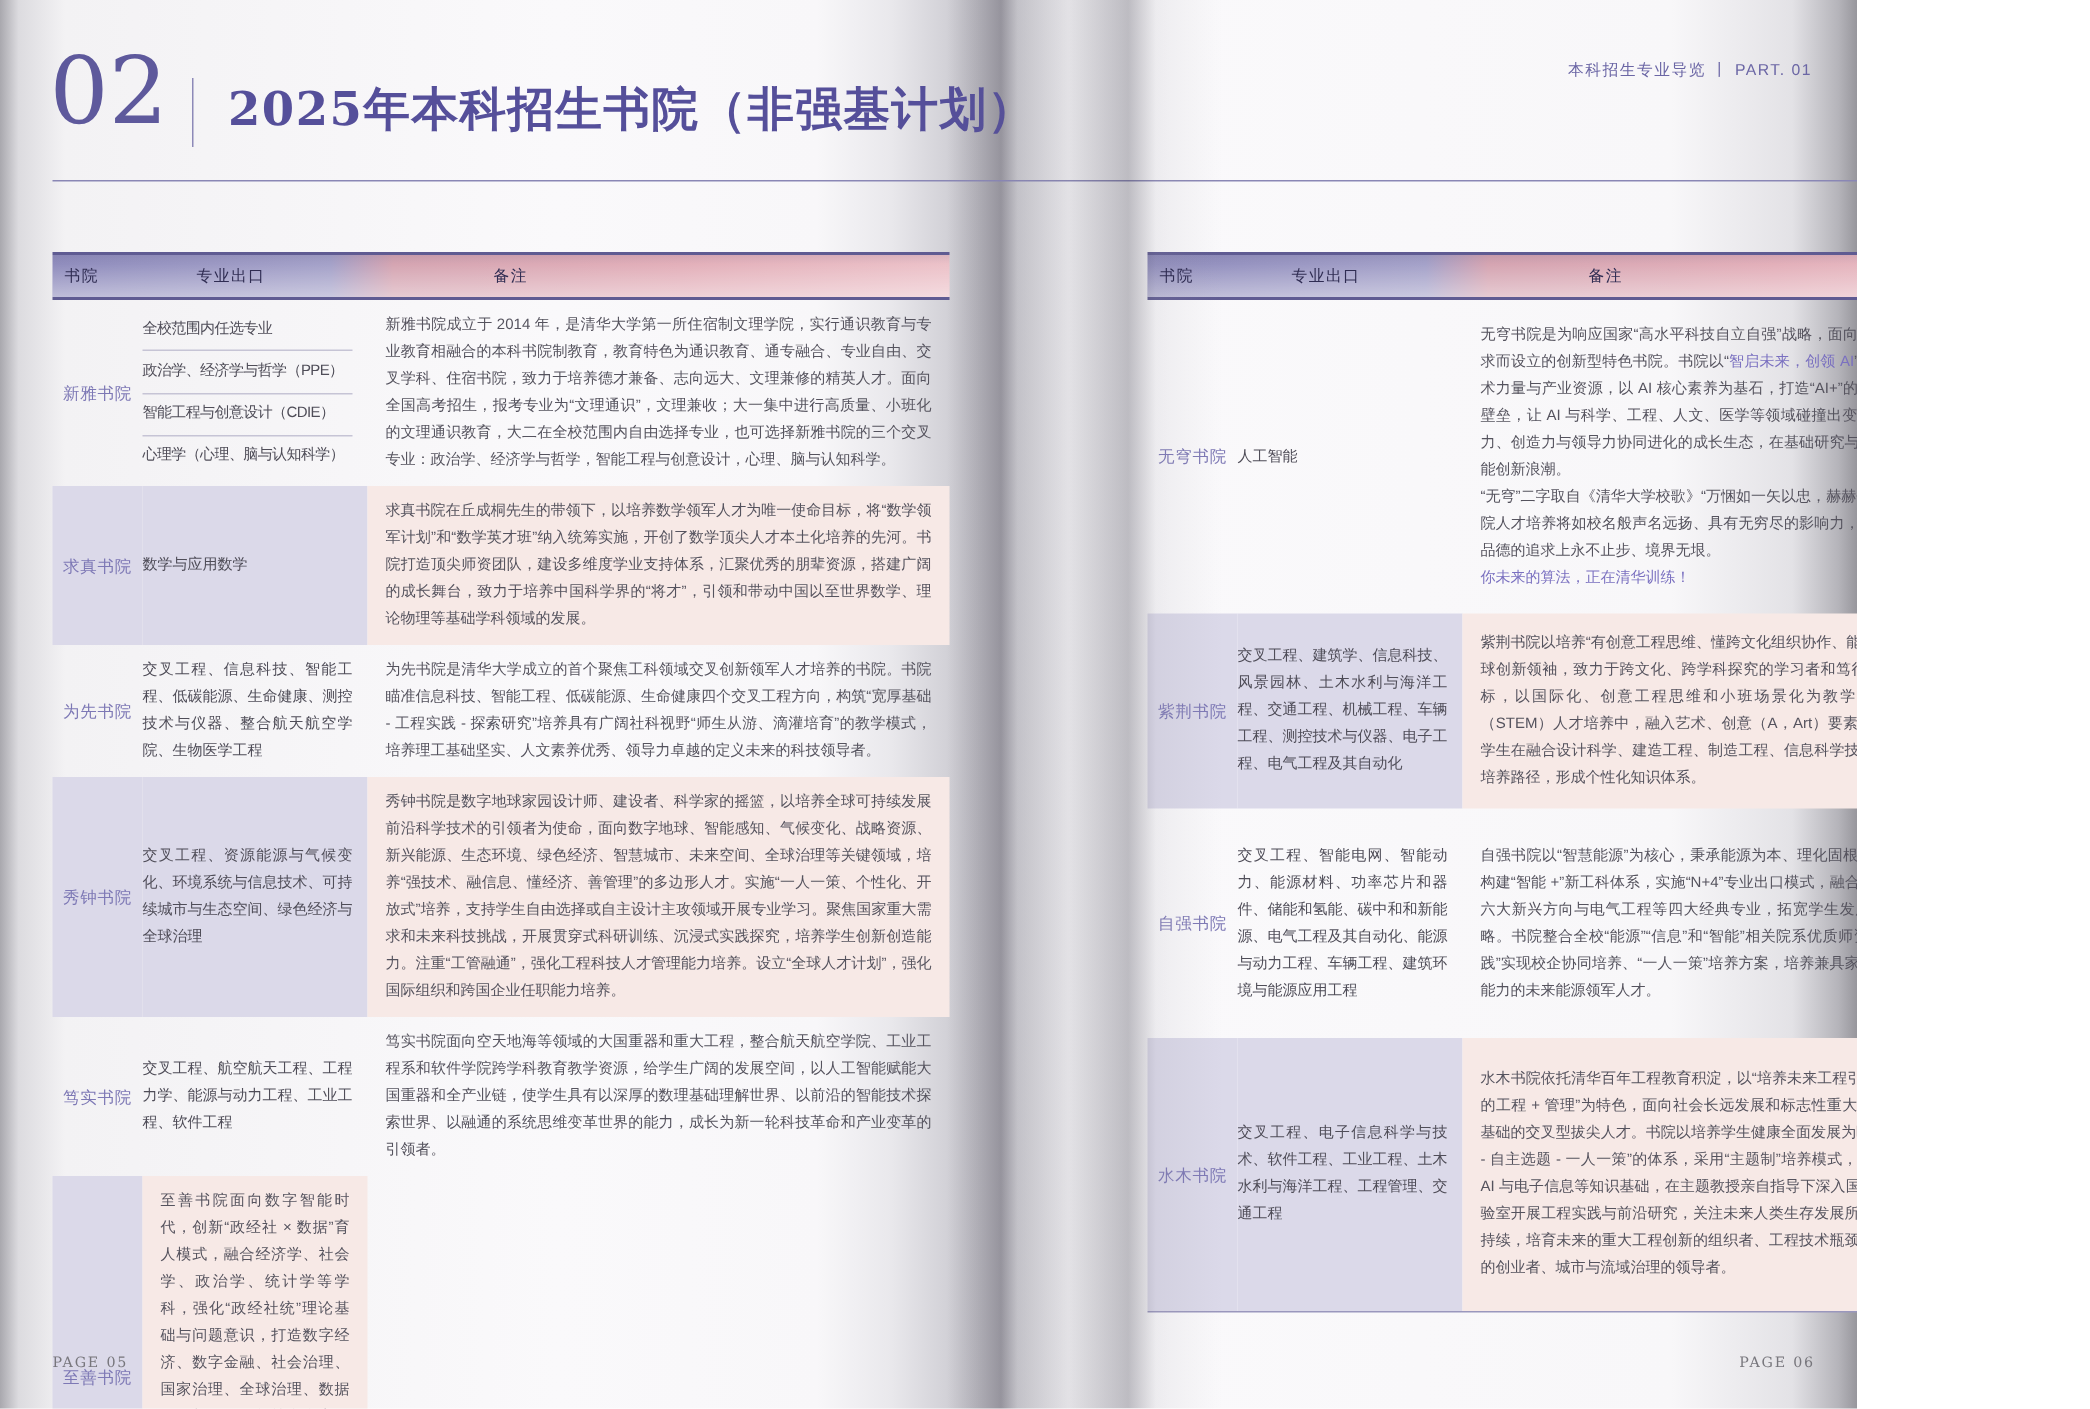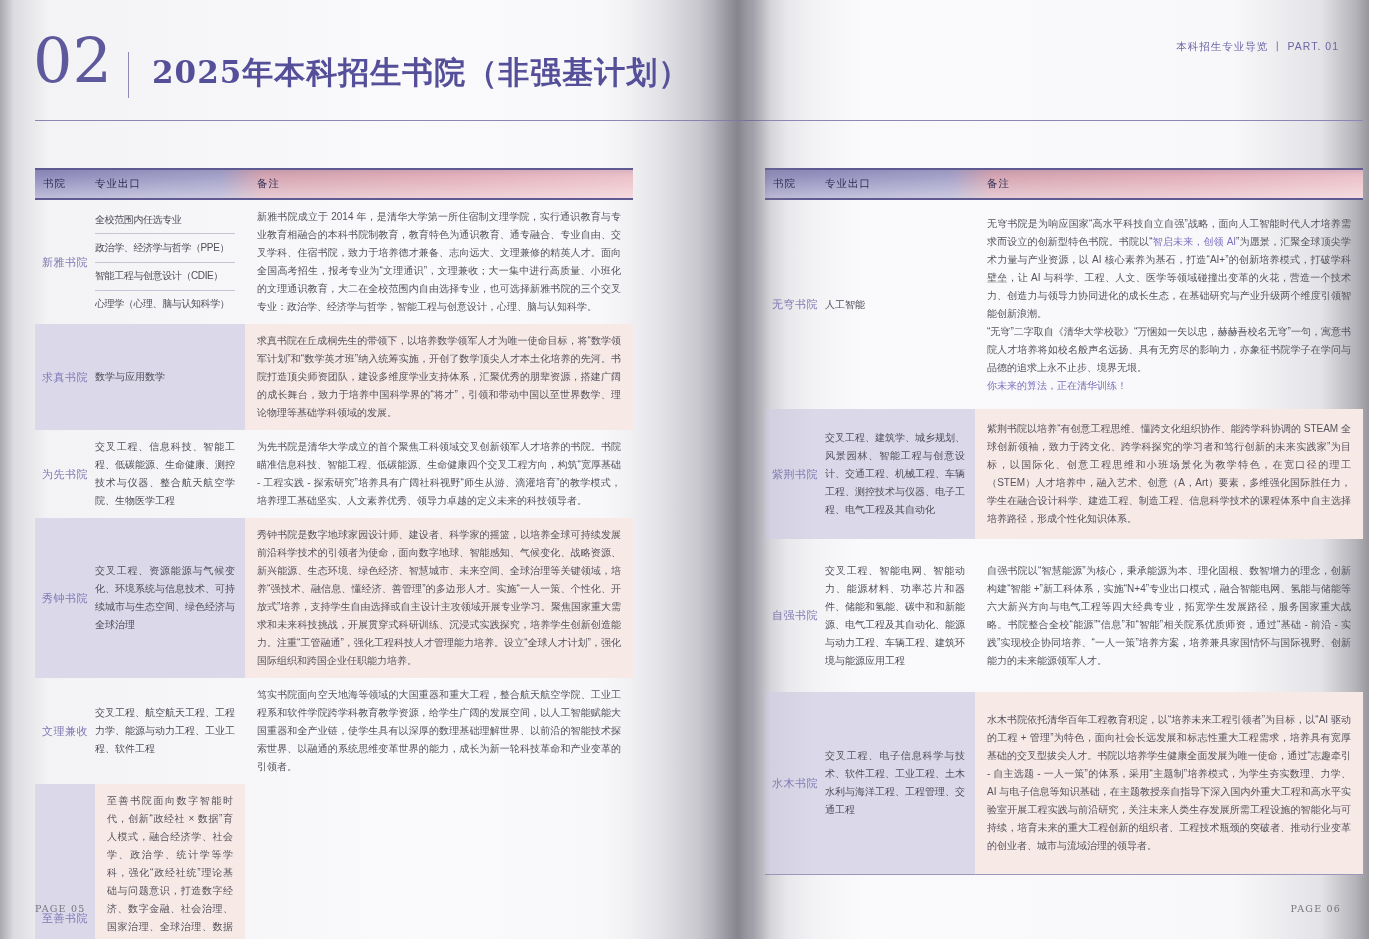--- a/index.html
+++ b/index.html
@@ -1,18 +1,18 @@
 <!DOCTYPE html>
 <html lang="zh"><head>
 <meta charset="utf-8">
 <style>
   html,body{margin:0;padding:0;}
   body{font-family:"Liberation Sans",sans-serif;}
   #spread{
-    position:relative;width:1369px;height:939px;overflow:hidden;
+    position:relative;width:1238px;height:939px;overflow:hidden;
     background:linear-gradient(90deg,
       #a9a8ae 0%, #dcdbdf 1%, #f3f2f4 3.5%, #faf9fb 30%, #f8f7f9 44%,
       #e9e8ec 48%, #d2d1d7 51%, #98969f 53.9%, #c8c7cd 54.8%, #efeef1 57.5%,
       #faf9fb 63%, #f8f7f9 90%, #e3e2e6 96.5%, #b5b4ba 99%, #97969c 100%);
   }
   .fold-shadow{position:absolute;left:630px;top:0;width:185px;height:939px;pointer-events:none;
     background:linear-gradient(90deg, rgba(110,108,120,0) 0%, rgba(110,108,120,0.10) 45%,
       rgba(70,68,82,0.32) 66%, rgba(150,148,160,0.12) 76%, rgba(255,255,255,0) 100%);}
   
   .section-num{position:absolute;left:33px;top:30px;font-family:"DejaVu Serif",serif;
@@ -24,21 +24,21 @@
   .title-rule{position:absolute;left:35px;top:120px;width:1328px;height:1px;background:#8a87b5;}
   
   .footer{position:absolute;top:903px;font-family:"DejaVu Serif",serif;font-size:9.5px;
     color:#77767c;letter-spacing:1.2px;}
   .footer.left{left:35px;text-align:right;} .footer.right{right:28px;}
   
   .ctable{position:absolute;top:168px;width:598px;border-bottom:1px solid #9a97bd;}
   .t-left{left:35px;} .t-right{left:765px;}
   .thead{display:grid;grid-template-columns:60px 150px 1fr;align-items:center;height:28px;
     position:relative;border-top:2px solid #5f5b92;border-bottom:2px solid #5f5b92;
-    background:linear-gradient(90deg,#908dbd 0%,#a5a2c9 31%,#d5a5b2 38%,#e3b0ba 70%,#ecc2c9 100%);}
+    background:linear-gradient(90deg,#908dbd 0%,#a5a2c9 31%,#d5a5b2 38%,#e3b0ba 70%,#ecc2c9 100%);gap:36px;}
   .thead::after{content:"";position:absolute;inset:0;
     background:linear-gradient(180deg,rgba(60,56,100,0.10) 0%,rgba(255,255,255,0.0) 22%,rgba(255,255,255,0.42) 100%);}
   .thead .hcell{position:relative;z-index:1;font-size:10.5px;color:#2f2c52;letter-spacing:1px;}
   .hcell.h-college{padding-left:8px;}
   .hcell.h-note{padding-left:12px;}
   .trow{display:grid;grid-template-columns:60px 150px 1fr;}
   .trow.shaded .college,.trow.shaded .majors{background:#dbd9e9;}
   .trow.shaded .note{background:#f7e9e6;}
   .cell{box-sizing:border-box;}
   .college{display:flex;align-items:center;padding-left:7px;
@@ -116,21 +116,21 @@
         <div class="trow shaded">
           <div class="cell college">秀钟书院</div>
           <div class="cell majors single">
             <div class="major">交叉工程、资源能源与气候变化、环境系统与信息技术、可持续城市与生态空间、绿色经济与全球治理</div>
           </div>
           <div class="cell note">
             <p><span>秀钟书院是数字地球家园设计师、建设者、科学家的摇篮，以培养全球可持续发展前沿科学技术的引领者为使命，面向数字地球、智能感知、气候变化、战略资源、新兴能源、生态环境、绿色经济、智慧城市、未来空间、全球治理等关键领域，培养“强技术、融信息、懂经济、善管理”的多边形人才。实施“一人一策、个性化、开放式”培养，支持学生自由选择或自主设计主攻领域开展专业学习。聚焦国家重大需求和未来科技挑战，开展贯穿式科研训练、沉浸式实践探究，培养学生创新创造能力。注重“工管融通”，强化工程科技人才管理能力培养。设立“全球人才计划”，强化国际组织和跨国企业任职能力培养。</span></p>
           </div>
         </div>
         <div class="trow">
-          <div class="cell college">文理兼收</div>
+          <div class="cell college">笃实书院</div>
           <div class="cell majors single">
             <div class="major">交叉工程、航空航天工程、工程力学、能源与动力工程、工业工程、软件工程</div>
           </div>
           <div class="cell note">
             <p><span>笃实书院面向空天地海等领域的大国重器和重大工程，整合航天航空学院、工业工程系和软件学院跨学科教育教学资源，给学生广阔的发展空间，以人工智能赋能大国重器和全产业链，使学生具有以深厚的数理基础理解世界、以前沿的智能技术探索世界、以融通的系统思维变革世界的能力，成长为新一轮科技革命和产业变革的引领者。</span></p>
           </div>
         </div>
         <div class="trow shaded">
           <div class="cell college">至善书院</div>
           <div class="cell note">
@@ -154,21 +154,21 @@
           </div>
           <div class="cell note">
             <p><span>无穹书院是为响应国家“高水平科技自立自强”战略，面向人工智能时代人才培养需求而设立的创新型特色书院。书院以“</span><span class="hl">智启未来，创领 AI</span><span>”为愿景，汇聚全球顶尖学术力量与产业资源，以 AI 核心素养为基石，打造“AI+”的创新培养模式，打破学科壁垒，让 AI 与科学、工程、人文、医学等领域碰撞出变革的火花，营造一个技术力、创造力与领导力协同进化的成长生态，在基础研究与产业升级两个维度引领智能创新浪潮。</span></p>
             <p><span>“无穹”二字取自《清华大学校歌》“万悃如一矢以忠，赫赫吾校名无穹”一句，寓意书院人才培养将如校名般声名远扬、具有无穷尽的影响力，亦象征书院学子在学问与品德的追求上永不止步、境界无垠。</span></p>
             <p><span class="hl">你未来的算法，正在清华训练！</span></p>
           </div>
         </div>
         <div class="trow shaded">
           <div class="cell college">紫荆书院</div>
           <div class="cell majors single">
-            <div class="major">交叉工程、建筑学、城乡规划、风景园林、智能工程与创意设计、交通工程、机械工程、车辆工程、测控技术与仪器、电子工程、电气工程及其自动化</div>
+            <div class="major">交叉工程、建筑学、信息科技、风景园林、土木水利与海洋工程、交通工程、机械工程、车辆工程、测控技术与仪器、电子工程、电气工程及其自动化</div>
           </div>
           <div class="cell note">
             <p><span>紫荆书院以培养“有创意工程思维、懂跨文化组织协作、能跨学科协调的 STEAM 全球创新领袖，致力于跨文化、跨学科探究的学习者和笃行创新的未来实践家”为目标，以国际化、创意工程思维和小班场景化为教学特色，在宽口径的理工（STEM）人才培养中，融入艺术、创意（A，Art）要素，多维强化国际胜任力，学生在融合设计科学、建造工程、制造工程、信息科学技术的课程体系中自主选择培养路径，形成个性化知识体系。</span></p>
           </div>
         </div>
         <div class="trow">
           <div class="cell college">自强书院</div>
           <div class="cell majors single">
             <div class="major">交叉工程、智能电网、智能动力、能源材料、功率芯片和器件、储能和氢能、碳中和和新能源、电气工程及其自动化、能源与动力工程、车辆工程、建筑环境与能源应用工程</div>
           </div>

